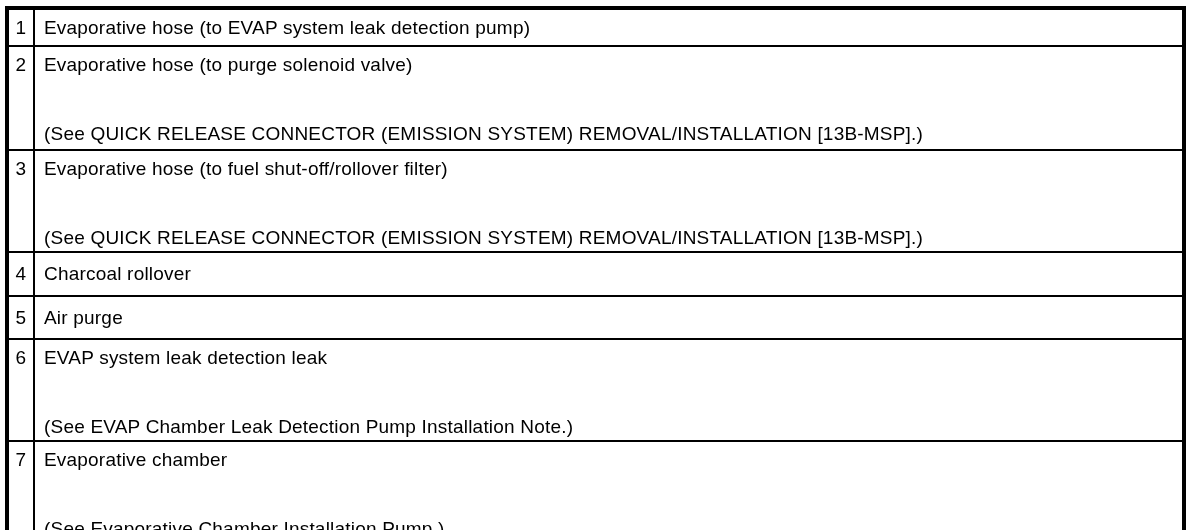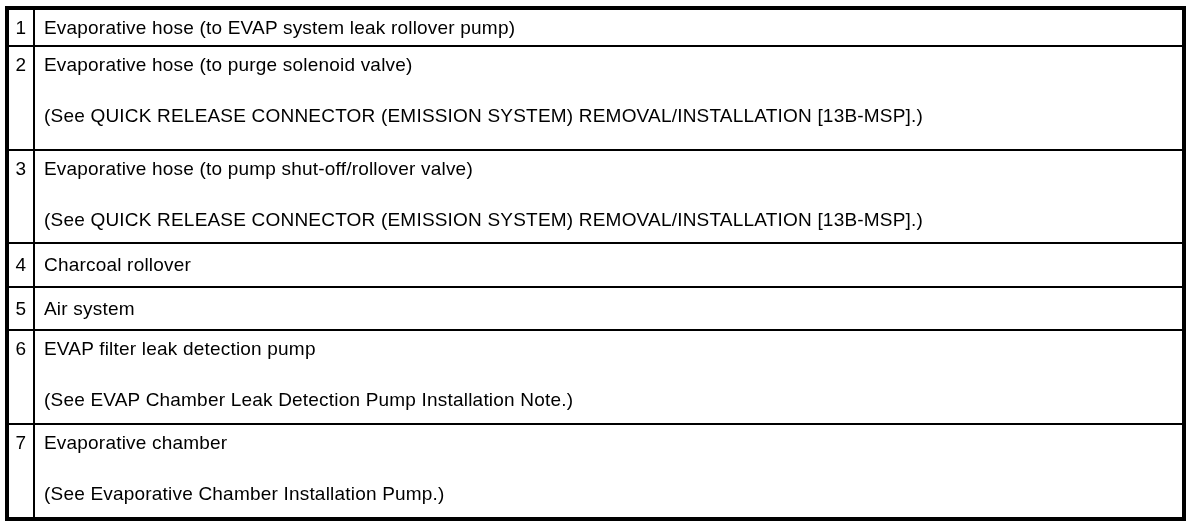--- a/index.html
+++ b/index.html
@@ -39,71 +39,71 @@
   td.content {
     padding: 2px 6px 2px 9px;
     vertical-align: middle;
   }
   tr.multi td.num,
   tr.multi td.content {
     vertical-align: top;
   }
   tr.multi td.content { padding-top: 7px; }
   tr.multi td.num { padding-top: 7px; }
-  .note { margin-top: 29px; }
+  .note { margin-top: 47px; }
   
   tr.r1 { height: 38px; }
   tr.r2 { height: 104px; }
   tr.r3 { height: 93px; }
   tr.r4 { height: 44px; }
   tr.r5 { height: 43px; }
   tr.r6 { height: 94px; }
   tr.r7 { height: 95px; }
 </style>
 </head>
 <body>
 
 <table class="parts-table">
   <tbody>
     <tr class="r1">
       <td class="num">1</td>
       <td class="content">
-        <div class="desc">Evaporative hose (to EVAP system leak rollover pump)</div>
+        <div class="desc">Evaporative hose (to EVAP system leak detection pump)</div>
       </td>
     </tr>
     <tr class="r2 multi">
       <td class="num">2</td>
       <td class="content">
         <div class="desc">Evaporative hose (to purge solenoid valve)</div>
         <div class="note">(See QUICK RELEASE CONNECTOR (EMISSION SYSTEM) REMOVAL/INSTALLATION [13B-MSP].)</div>
       </td>
     </tr>
     <tr class="r3 multi">
       <td class="num">3</td>
       <td class="content">
-        <div class="desc">Evaporative hose (to pump shut-off/rollover valve)</div>
+        <div class="desc">Evaporative hose (to fuel shut-off/rollover filter)</div>
         <div class="note">(See QUICK RELEASE CONNECTOR (EMISSION SYSTEM) REMOVAL/INSTALLATION [13B-MSP].)</div>
       </td>
     </tr>
     <tr class="r4">
       <td class="num">4</td>
       <td class="content">
         <div class="desc">Charcoal rollover</div>
       </td>
     </tr>
     <tr class="r5">
       <td class="num">5</td>
       <td class="content">
-        <div class="desc">Air system</div>
+        <div class="desc">Air purge</div>
       </td>
     </tr>
     <tr class="r6 multi">
       <td class="num">6</td>
       <td class="content">
-        <div class="desc">EVAP filter leak detection pump</div>
+        <div class="desc">EVAP system leak detection leak</div>
         <div class="note">(See EVAP Chamber Leak Detection Pump Installation Note.)</div>
       </td>
     </tr>
     <tr class="r7 multi">
       <td class="num">7</td>
       <td class="content">
         <div class="desc">Evaporative chamber</div>
         <div class="note">(See Evaporative Chamber Installation Pump.)</div>
       </td>
     </tr>

